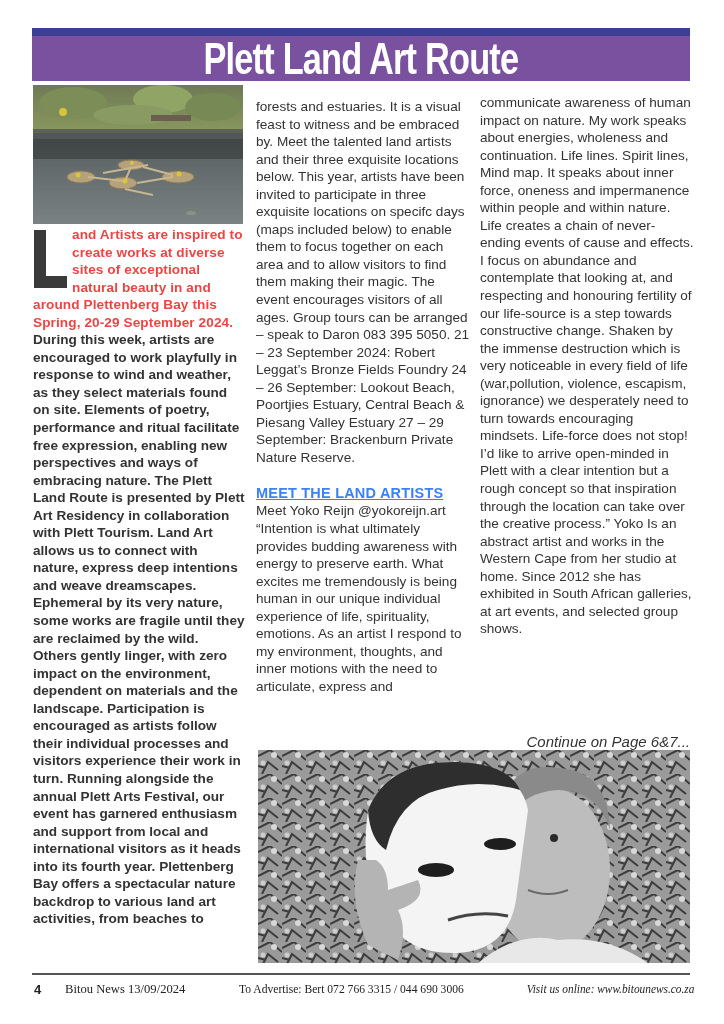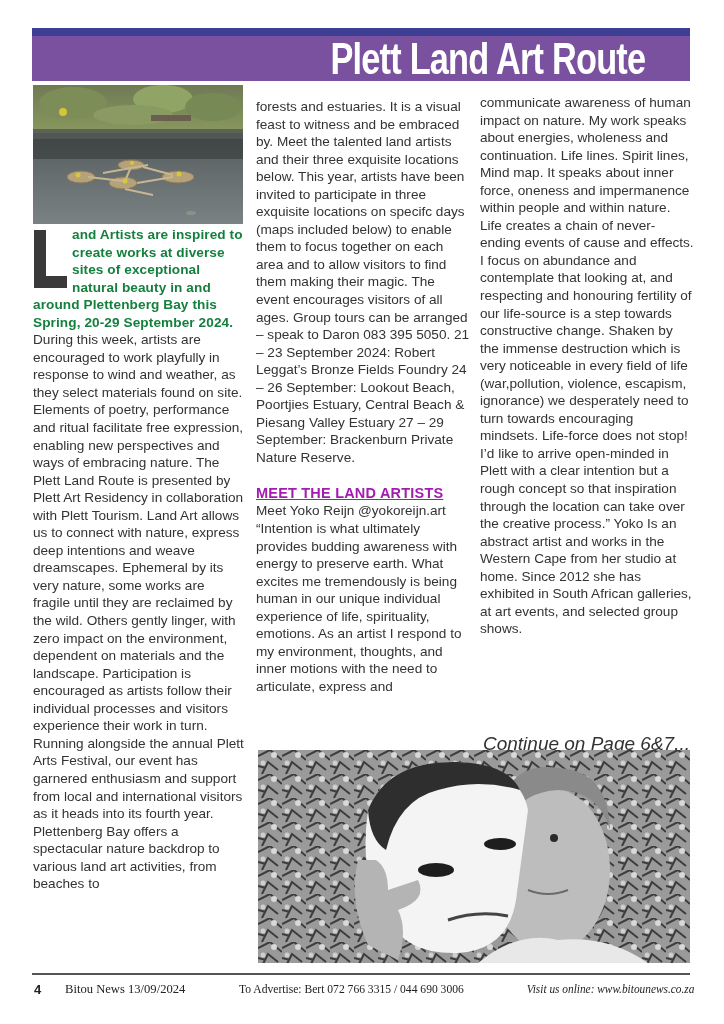--- a/index.html
+++ b/index.html
@@ -1,39 +1,39 @@
 <!DOCTYPE html>
 <html><head>
 <meta charset="utf-8">
 <style>
   html, body { margin: 0; padding: 0; background: #ffffff; }
   body { width: 724px; height: 1024px; position: relative; overflow: hidden; font-family: "Liberation Sans", sans-serif; color: #2b2b2b; }
 
   .header-strip { position: absolute; left: 32px; top: 28px; width: 658px; height: 8px; background: #3c3f94; }
-  .header-band { position: absolute; left: 32px; top: 36px; width: 658px; height: 45px; background: #7a519e; display: flex; align-items: center; justify-content: flex-end; }
+  .header-band { position: absolute; left: 32px; top: 36px; width: 658px; height: 45px; background: #7a519e; display: flex; align-items: center; justify-content: center; }
   .header-title { color: #ffffff; font-family: "Liberation Sans", sans-serif; font-weight: bold; font-size: 44px; line-height: 45px; letter-spacing: -1px; transform: scaleX(0.78); transform-origin: center; white-space: nowrap; }
 
   .col { position: absolute; font-size: 13.6px; line-height: 17.55px; color: #333; }
   .col p { margin: 0; }
   .col1 { left: 33px; top: 226px; width: 212px; }
   .col2 { left: 256px; top: 98px; width: 215px; }
   .col3 { left: 480px; top: 94px; width: 215px; }
 
   .photo1 { position: absolute; left: 33px; top: 85px; width: 210px; height: 139px; overflow: hidden; }
   .photo2 { position: absolute; left: 258px; top: 750px; width: 432px; height: 213px; overflow: hidden; }
 
   .intro-block { position: relative; }
   .dropcap { float: left; width: 34px; height: 58px; margin: 4px 5px 0 0; position: relative; }
   .dropcap-glyph { position: absolute; left: 0; top: 0; width: 34px; height: 58px; }
-  .lead { font-weight: bold; font-size: 13.6px; line-height: 17.55px; color: #15803d; letter-spacing: 0.1px; }
-  .body-text { margin-top: 0; }
+  .lead { font-weight: bold; font-size: 13.6px; line-height: 17.55px; color: #ef4444; letter-spacing: 0.1px; }
+  .body-text { margin-top: 0; font-weight: bold; }
 
-  .section-heading { font-weight: bold; text-decoration: underline; font-size: 14.5px; line-height: 17px; color: #a21caf; margin-top: 19px !important; letter-spacing: 0.2px; }
+  .section-heading { font-weight: bold; text-decoration: underline; font-size: 14.5px; line-height: 17px; color: #3b82f6; margin-top: 19px !important; letter-spacing: 0.2px; }
 
-  .continue { position: absolute; left: 480px; top: 733px; width: 210px; text-align: right; font-style: italic; font-size: 19px; color: #333; }
+  .continue { position: absolute; left: 480px; top: 733px; width: 210px; text-align: right; font-style: italic; font-size: 15px; color: #333; }
 
   .footer-rule { position: absolute; left: 32px; top: 973px; width: 658px; height: 2px; background: #555; }
   .footer { position: absolute; left: 32px; top: 982px; width: 662px; height: 18px; font-family: "Liberation Serif", serif; font-size: 12.6px; color: #222; }
   .footer .page-num { position: absolute; left: 2px; top: 0; font-family: "Liberation Sans", sans-serif; font-weight: bold; font-size: 13px; }
   .footer .paper { position: absolute; left: 33px; top: 0; }
   .footer .advert { position: absolute; left: 207px; top: 0; transform: scaleX(0.92); transform-origin: left; white-space: nowrap; }
   .footer .visit { position: absolute; right: 0; top: 0; font-style: italic; transform: scaleX(0.9); transform-origin: right; white-space: nowrap; }
 </style>
 </head>
 <body>

